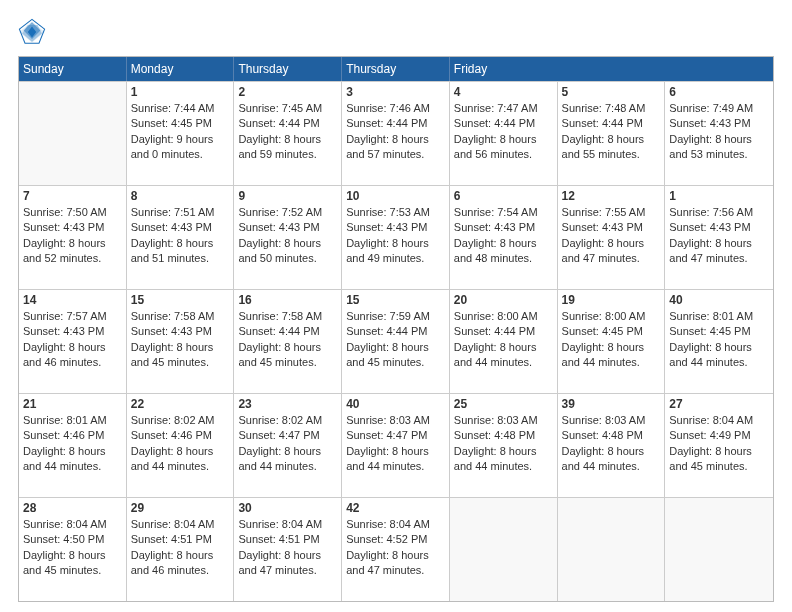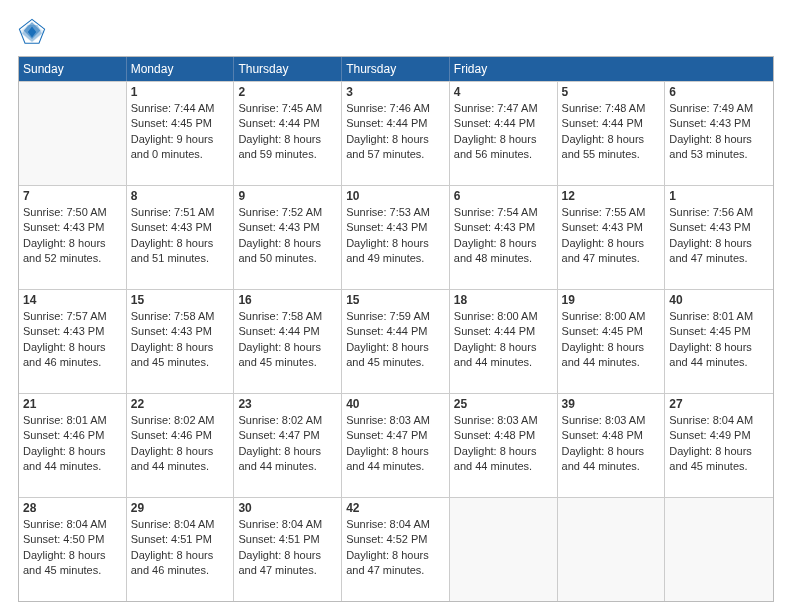--- a/index.html
+++ b/index.html
@@ -233,21 +233,21 @@
           Sunrise: 7:58 AM<br>Sunset: 4:44 PM<br>Daylight: 8 hours and 45 minutes.
         </div>
           </div>
           <div class="cal-cell">
             <span class="day-num">15</span>
         <div class="day-info">
           Sunrise: 7:59 AM<br>Sunset: 4:44 PM<br>Daylight: 8 hours and 45 minutes.
         </div>
           </div>
           <div class="cal-cell">
-            <span class="day-num">18</span>
+            <span class="day-num">20</span>
         <div class="day-info">
           Sunrise: 8:00 AM<br>Sunset: 4:44 PM<br>Daylight: 8 hours and 44 minutes.
         </div>
           </div>
           <div class="cal-cell">
             <span class="day-num">19</span>
         <div class="day-info">
           Sunrise: 8:00 AM<br>Sunset: 4:45 PM<br>Daylight: 8 hours and 44 minutes.
         </div>
           </div>

